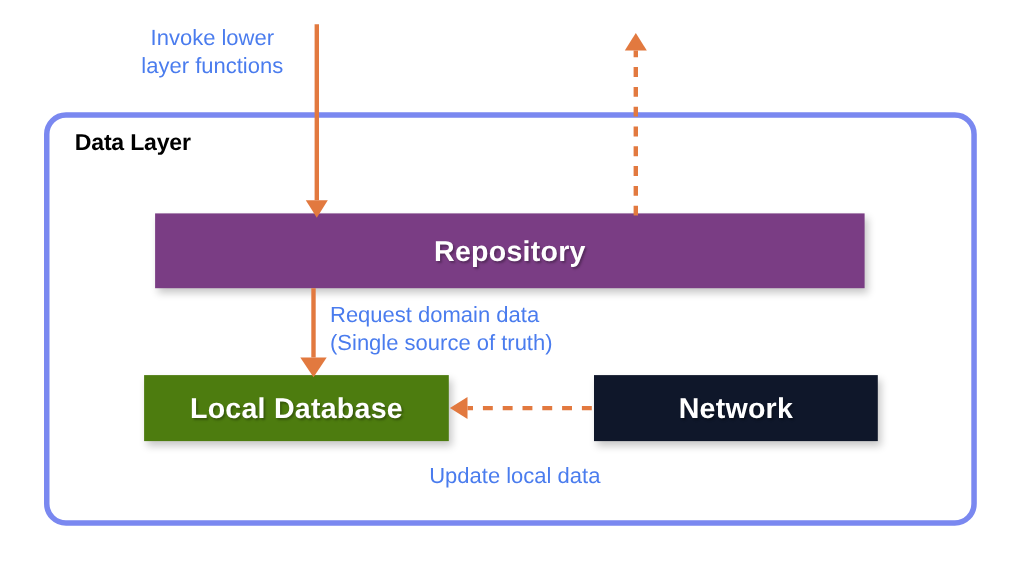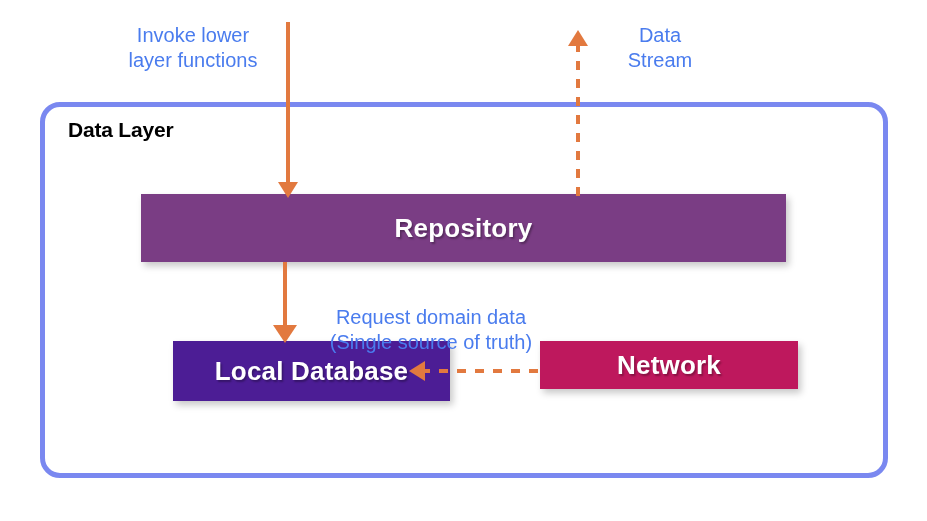--- a/index.html
+++ b/index.html
@@ -60,29 +60,28 @@
     top: 194px;
     width: 645px;
     height: 68px;
     background: #7a3d84;
   }
   #node-local-database {
     left: 131px;
     top: 341px;
     width: 277px;
     height: 60px;
-    background: #4c1d95;
-    margin-left: 42px;
+    background: #4d7c0f;
   }
   #node-network {
     left: 540px;
     top: 341px;
     width: 258px;
-    height: 48px;
-    background: #be185d;
+    height: 60px;
+    background: #0f172a;
   }
 
   
   .annotation {
     position: absolute;
     color: #4a7cee;
     font-weight: normal;
     font-size: 20px;
     line-height: 25px;
     white-space: pre-line;
@@ -96,22 +95,20 @@
   #label-data-stream {
     left: 612px;
     top: 23px;
     width: 96px;
     text-align: center;
   }
   #label-request-domain {
     left: 300px;
     top: 275px;
     width: 262px;
-    text-align: center;
-    margin-top: 30px;
   }
   #label-update-local {
     left: 358px;
     top: 421px;
     width: 220px;
     text-align: center;
   }
 
   
   #arrow-layer {
@@ -139,26 +136,25 @@
     <span>Local Database</span>
   </div>
 
   <div class="node" id="node-network">
     <span>Network</span>
   </div>
 
   <div class="annotation" id="label-invoke">Invoke lower
 layer functions</div>
 
-  <div class="annotation" id="label-data-stream">Data
-Stream</div>
 
   <div class="annotation" id="label-request-domain">Request domain data
 (Single source of truth)</div>
 
+  <div class="annotation" id="label-update-local">Update local data</div>
 
   <svg id="arrow-layer" viewBox="0 0 927 521">
 
     <g>
       <line x1="288" y1="22" x2="288" y2="182" stroke="#e2793f" stroke-width="4"></line>
       <polygon points="278,182 298,182 288,198" fill="#e2793f"></polygon>
     </g>
 
     <g>
       <line x1="578" y1="196" x2="578" y2="46" stroke="#e2793f" stroke-width="4" stroke-dasharray="9 9"></line>

